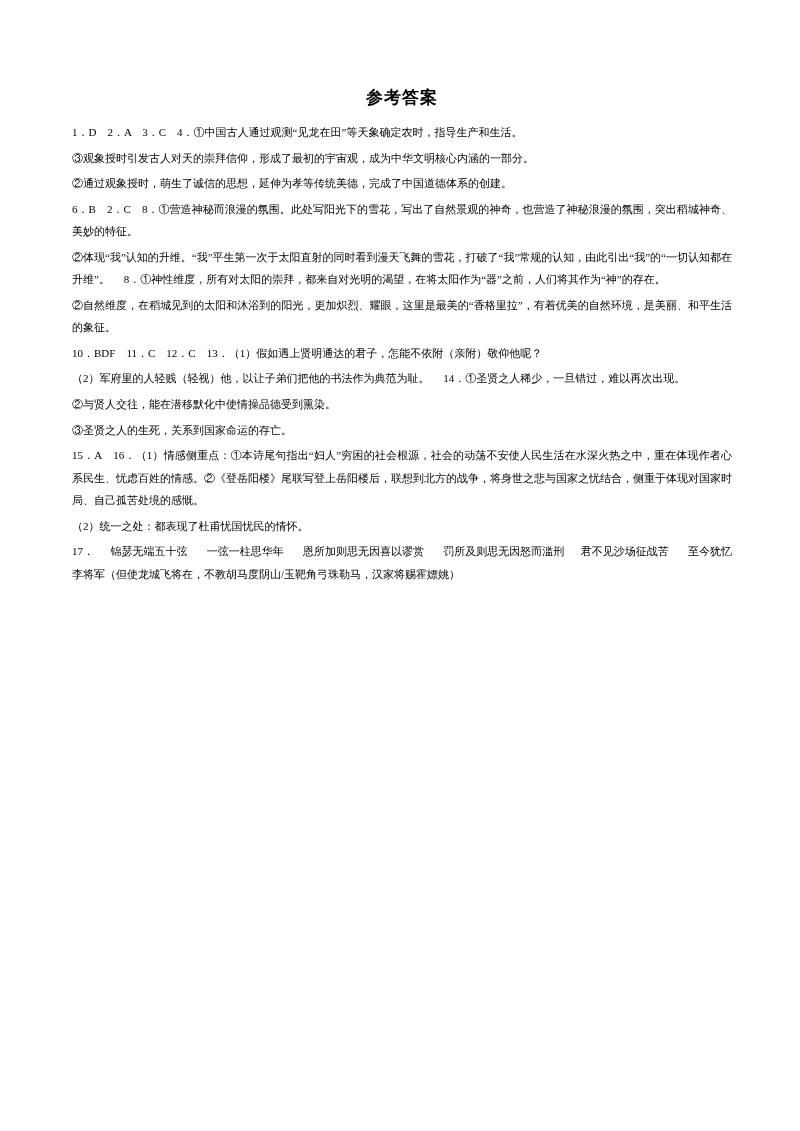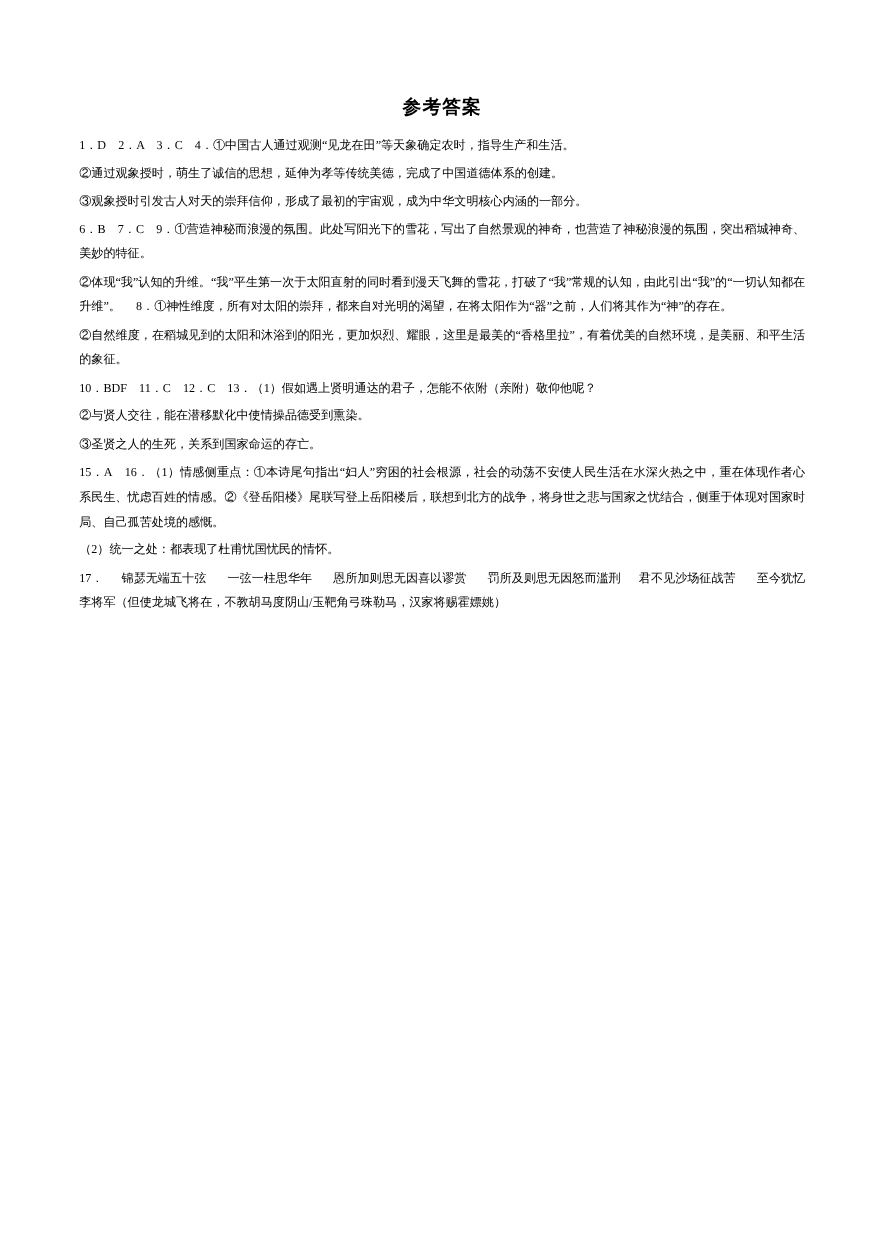--- a/index.html
+++ b/index.html
@@ -35,25 +35,26 @@
     text-align: justify;
   }
 </style>
 </head>
 <body>
 
 <div class="page">
   <h1 class="doc-title">参考答案</h1>
   <div class="doc-body">
     <p>1．D    2．A    3．C    4．①中国古人通过观测“见龙在田”等天象确定农时，指导生产和生活。</p>
+    <p>③观象授时引发古人对天的崇拜信仰，形成了最初的宇宙观，成为中华文明核心内涵的一部分。</p>
     <p>②通过观象授时，萌生了诚信的思想，延伸为孝等传统美德，完成了中国道德体系的创建。</p>
-    <p>③观象授时引发古人对天的崇拜信仰，形成了最初的宇宙观，成为中华文明核心内涵的一部分。</p>
-    <p>6．B    7．C    9．①营造神秘而浪漫的氛围。此处写阳光下的雪花，写出了自然景观的神奇，也营造了神秘浪漫的氛围，突出稻城神奇、美妙的特征。</p>
+    <p>6．B    2．C    8．①营造神秘而浪漫的氛围。此处写阳光下的雪花，写出了自然景观的神奇，也营造了神秘浪漫的氛围，突出稻城神奇、美妙的特征。</p>
     <p>②体现“我”认知的升维。“我”平生第一次于太阳直射的同时看到漫天飞舞的雪花，打破了“我”常规的认知，由此引出“我”的“一切认知都在升维”。     8．①神性维度，所有对太阳的崇拜，都来自对光明的渴望，在将太阳作为“器”之前，人们将其作为“神”的存在。</p>
     <p>②自然维度，在稻城见到的太阳和沐浴到的阳光，更加炽烈、耀眼，这里是最美的“香格里拉”，有着优美的自然环境，是美丽、和平生活的象征。</p>
     <p>10．BDF    11．C    12．C    13．（1）假如遇上贤明通达的君子，怎能不依附（亲附）敬仰他呢？</p>
+    <p>（2）军府里的人轻贱（轻视）他，以让子弟们把他的书法作为典范为耻。     14．①圣贤之人稀少，一旦错过，难以再次出现。</p>
     <p>②与贤人交往，能在潜移默化中使情操品德受到熏染。</p>
     <p>③圣贤之人的生死，关系到国家命运的存亡。</p>
     <p>15．A    16．（1）情感侧重点：①本诗尾句指出“妇人”穷困的社会根源，社会的动荡不安使人民生活在水深火热之中，重在体现作者心系民生、忧虑百姓的情感。②《登岳阳楼》尾联写登上岳阳楼后，联想到北方的战争，将身世之悲与国家之忧结合，侧重于体现对国家时局、自己孤苦处境的感慨。</p>
     <p>（2）统一之处：都表现了杜甫忧国忧民的情怀。</p>
     <p>17．      锦瑟无端五十弦       一弦一柱思华年       恩所加则思无因喜以谬赏       罚所及则思无因怒而滥刑      君不见沙场征战苦       至今犹忆李将军（但使龙城飞将在，不教胡马度阴山/玉靶角弓珠勒马，汉家将赐霍嫖姚）</p>
   </div>
 </div>
 
 </body></html>

